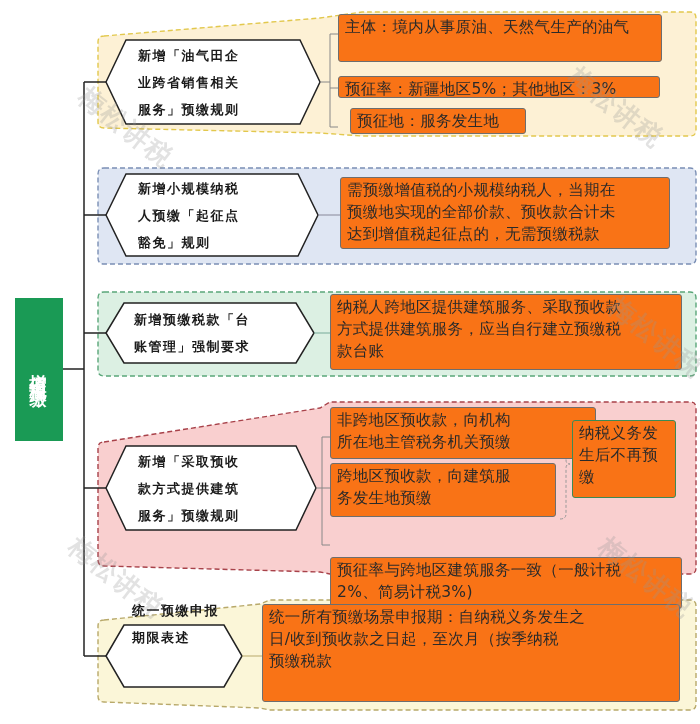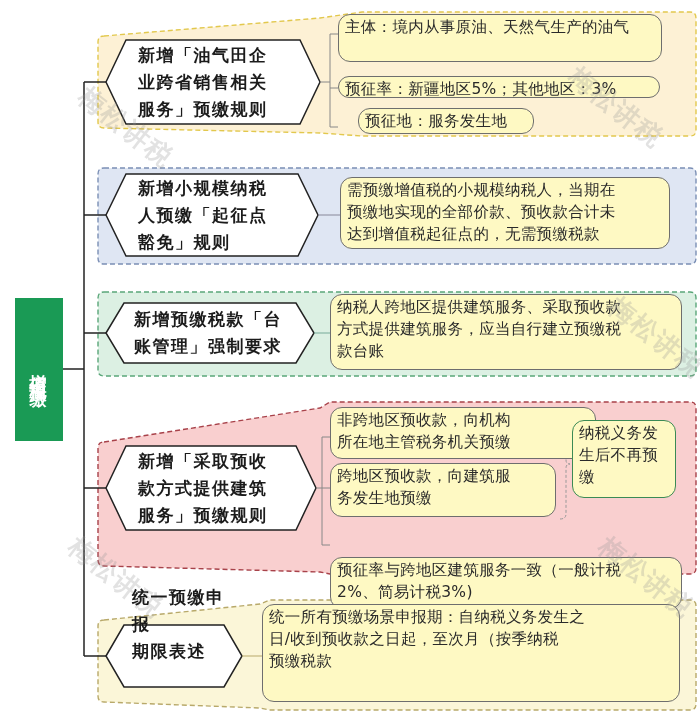--- a/index.html
+++ b/index.html
@@ -11,26 +11,26 @@
 
   .root {
     position: absolute; left: 15px; top: 298px; width: 48px; height: 143px;
     background: #1a9a55; color: #fff; font-weight: bold; font-size: 17px;
     display: flex; align-items: center; justify-content: center;
     writing-mode: vertical-rl; text-orientation: upright; letter-spacing: 4px;
   }
 
   .hex {
     position: absolute; display: flex; align-items: center; justify-content: flex-start;
-    font-weight: bold; font-size: 17px; line-height: 27px; color: #1b1b1b;
+    font-weight: bold; font-size: 13px; line-height: 27px; color: #1b1b1b;
   }
   .hex .t { position: relative; z-index: 2; letter-spacing: 1.5px; }
 
   .box {
-    position: absolute; background: #fef9c3; border: 1px solid #6e6e6e; border-radius: 12px;
+    position: absolute; background: #f97316; border: 1px solid #6e6e6e; border-radius: 3px;
     font-size: 15.5px; line-height: 22px; color: #2a2a2a; padding: 1px 6px;
     letter-spacing: 0.3px;
   }
   .box.green { border: 1.5px solid #3b8a55; }
 
   .wm {
     position: absolute; color: rgba(150,150,150,0.28); font-size: 26px; font-weight: bold;
     transform: rotate(38deg); letter-spacing: 2px; pointer-events: none; white-space: nowrap;
   }
 </style>
@@ -89,21 +89,21 @@
       <div>业跨省销售相关</div>
       <div>服务」预缴规则</div>
     </div>
   </div>
   <div class="box" style="left:338px;top:14px;width:324px;height:48px;">
     <div>主体：境内从事原油、天然气生产的油气</div>
   </div>
   <div class="box" style="left:338px;top:76px;width:322px;height:22px;">
     <div>预征率：新疆地区5%；其他地区：3%</div>
   </div>
-  <div class="box" style="left:358px;top:108px;width:176px;height:26px;">
+  <div class="box" style="left:350px;top:108px;width:176px;height:26px;">
     <div>预征地：服务发生地</div>
   </div>
 
   <div class="hex" style="left:138px;top:176px;width:170px;height:78px;align-items:center;">
     <div class="t">
       <div>新增小规模纳税</div>
       <div>人预缴「起征点</div>
       <div>豁免」规则</div>
     </div>
   </div>

